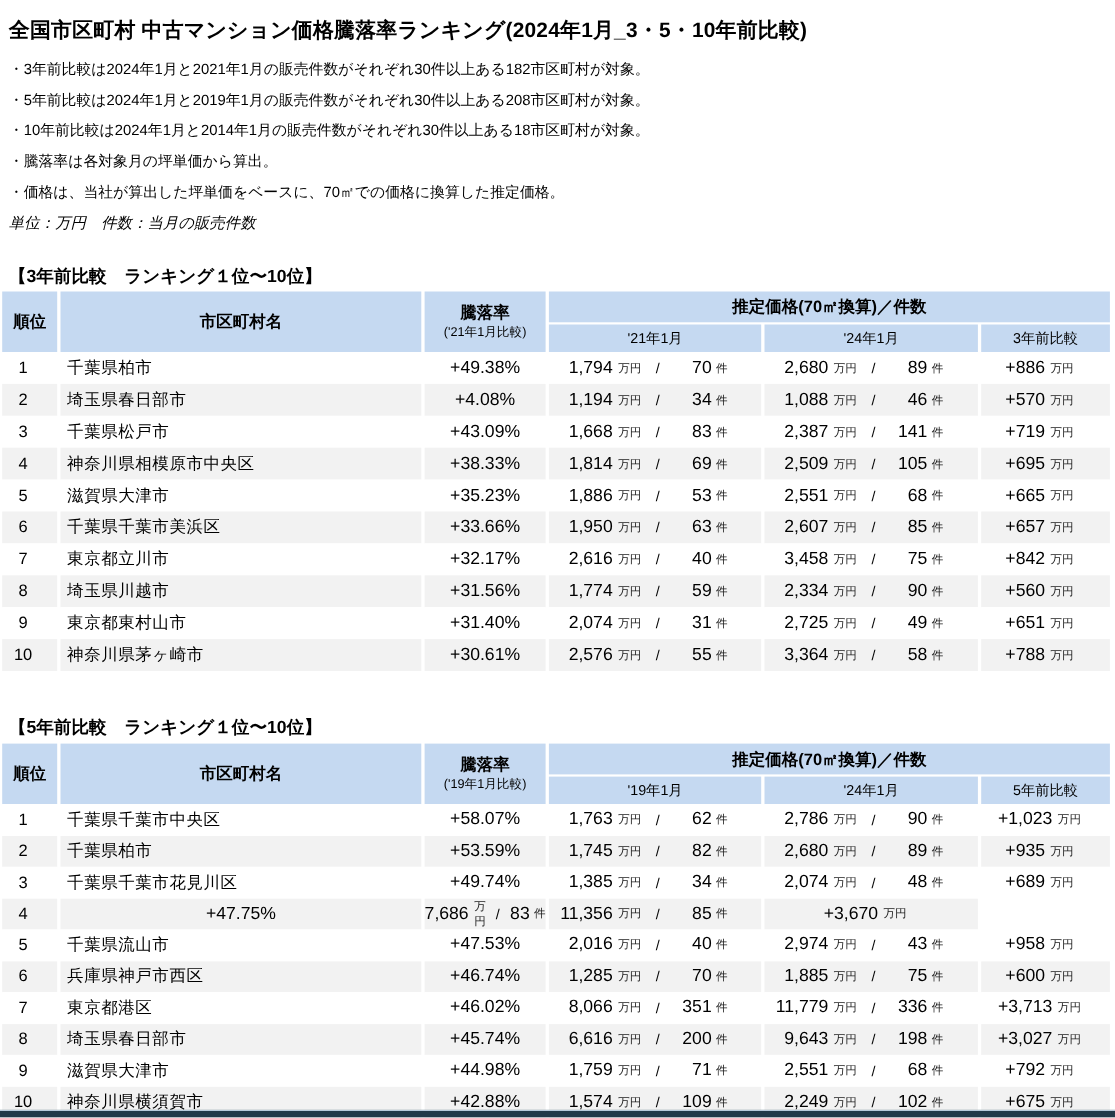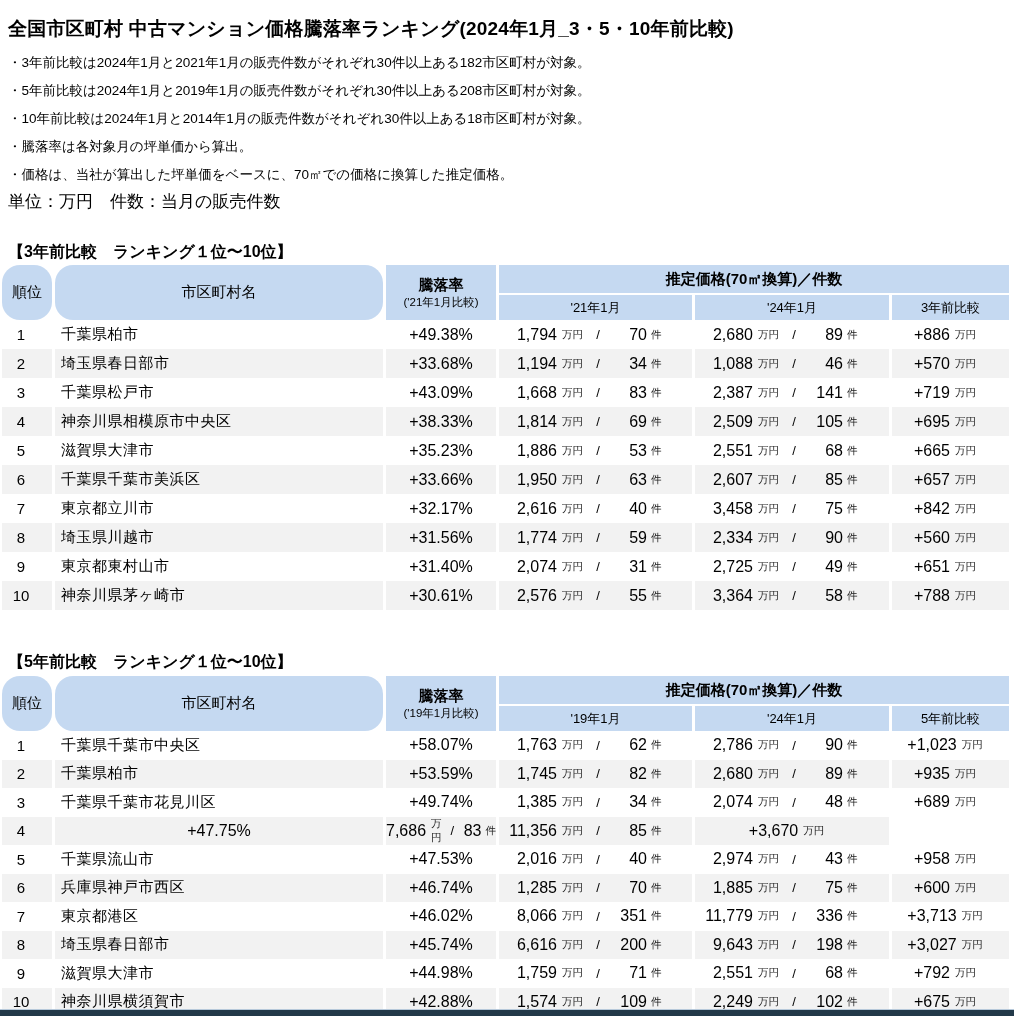--- a/index.html
+++ b/index.html
@@ -9,37 +9,37 @@
     background: #ffffff;
     color: #000;
     font-family: "Liberation Sans", "DejaVu Sans", sans-serif;
     overflow: hidden;
     position: relative;
   }
   .doc { padding: 17px 4px 0 8px; }
 
   .title { font-size: 19px; font-weight: 700; line-height: 23px; margin: 0 0 14px 0; letter-spacing: 0.2px; }
   .note { font-size: 13.5px; line-height: 17px; margin: 0 0 11px 0; }
-  .unitnote { font-size: 17px; line-height: 16px; margin: 0; }
+  .unitnote { font-size: 14px; line-height: 16px; margin: 0; font-style: italic; }
 
   .sec { margin-left: -6px; }
   .sec-title { font-size: 16px; font-weight: 700; line-height: 19px; margin: 0 0 4px 6px; }
   .sec1 .sec-title { margin-top: 32px; }
   .sec2 .sec-title { margin-top: 42px; margin-bottom: 5px; }
 
   .tbl { width: 1007px; }
   .thead {
     display: grid;
     grid-template-columns: 50px 328px 110px 193px 194px 117px;
     grid-template-rows: 28px 25px;
     column-gap: 3px; row-gap: 2px;
     background: #fff;
   }
   .hc { background: #c5d9f1; display: flex; align-items: center; justify-content: center; text-align: center; }
-  .h-rank, .h-name { grid-row: span 2; font-weight: 400; font-size: 15px; border-radius: 18px; }
+  .h-rank, .h-name { grid-row: span 2; font-weight: 700; font-size: 15px; }
   .h-rate { grid-row: span 2; flex-direction: column; line-height: 1.2; }
   .h-rate .r1 { font-weight: 700; font-size: 15px; }
   .h-rate .r2 { font-size: 11.5px; margin-top: 2px; }
   .h-group { grid-column: span 3; font-weight: 700; font-size: 15px; }
   .h-sub { font-size: 13px; }
 
   .trow {
     display: grid;
     grid-template-columns: 50px 328px 110px 193px 194px 117px;
     column-gap: 3px;
@@ -117,21 +117,21 @@
             <span class="unit u2">件</span>
           </div>
         <div class="cell c-diff">
             <span>+886</span>
             <span class="unit">万円</span>
           </div>
       </div>
       <div class="trow alt">
         <div class="cell c-rank">2</div>
         <div class="cell c-name">埼玉県春日部市</div>
-        <div class="cell c-rate">+33.68%</div>
+        <div class="cell c-rate">+4.08%</div>
         <div class="cell c-price">
             <span class="num">1,194</span>
             <span class="unit">万円</span>
             <span class="slash">/</span>
             <span class="cnt">34</span>
             <span class="unit u2">件</span>
           </div>
         <div class="cell c-price">
             <span class="num">1,088</span>
             <span class="unit">万円</span>

